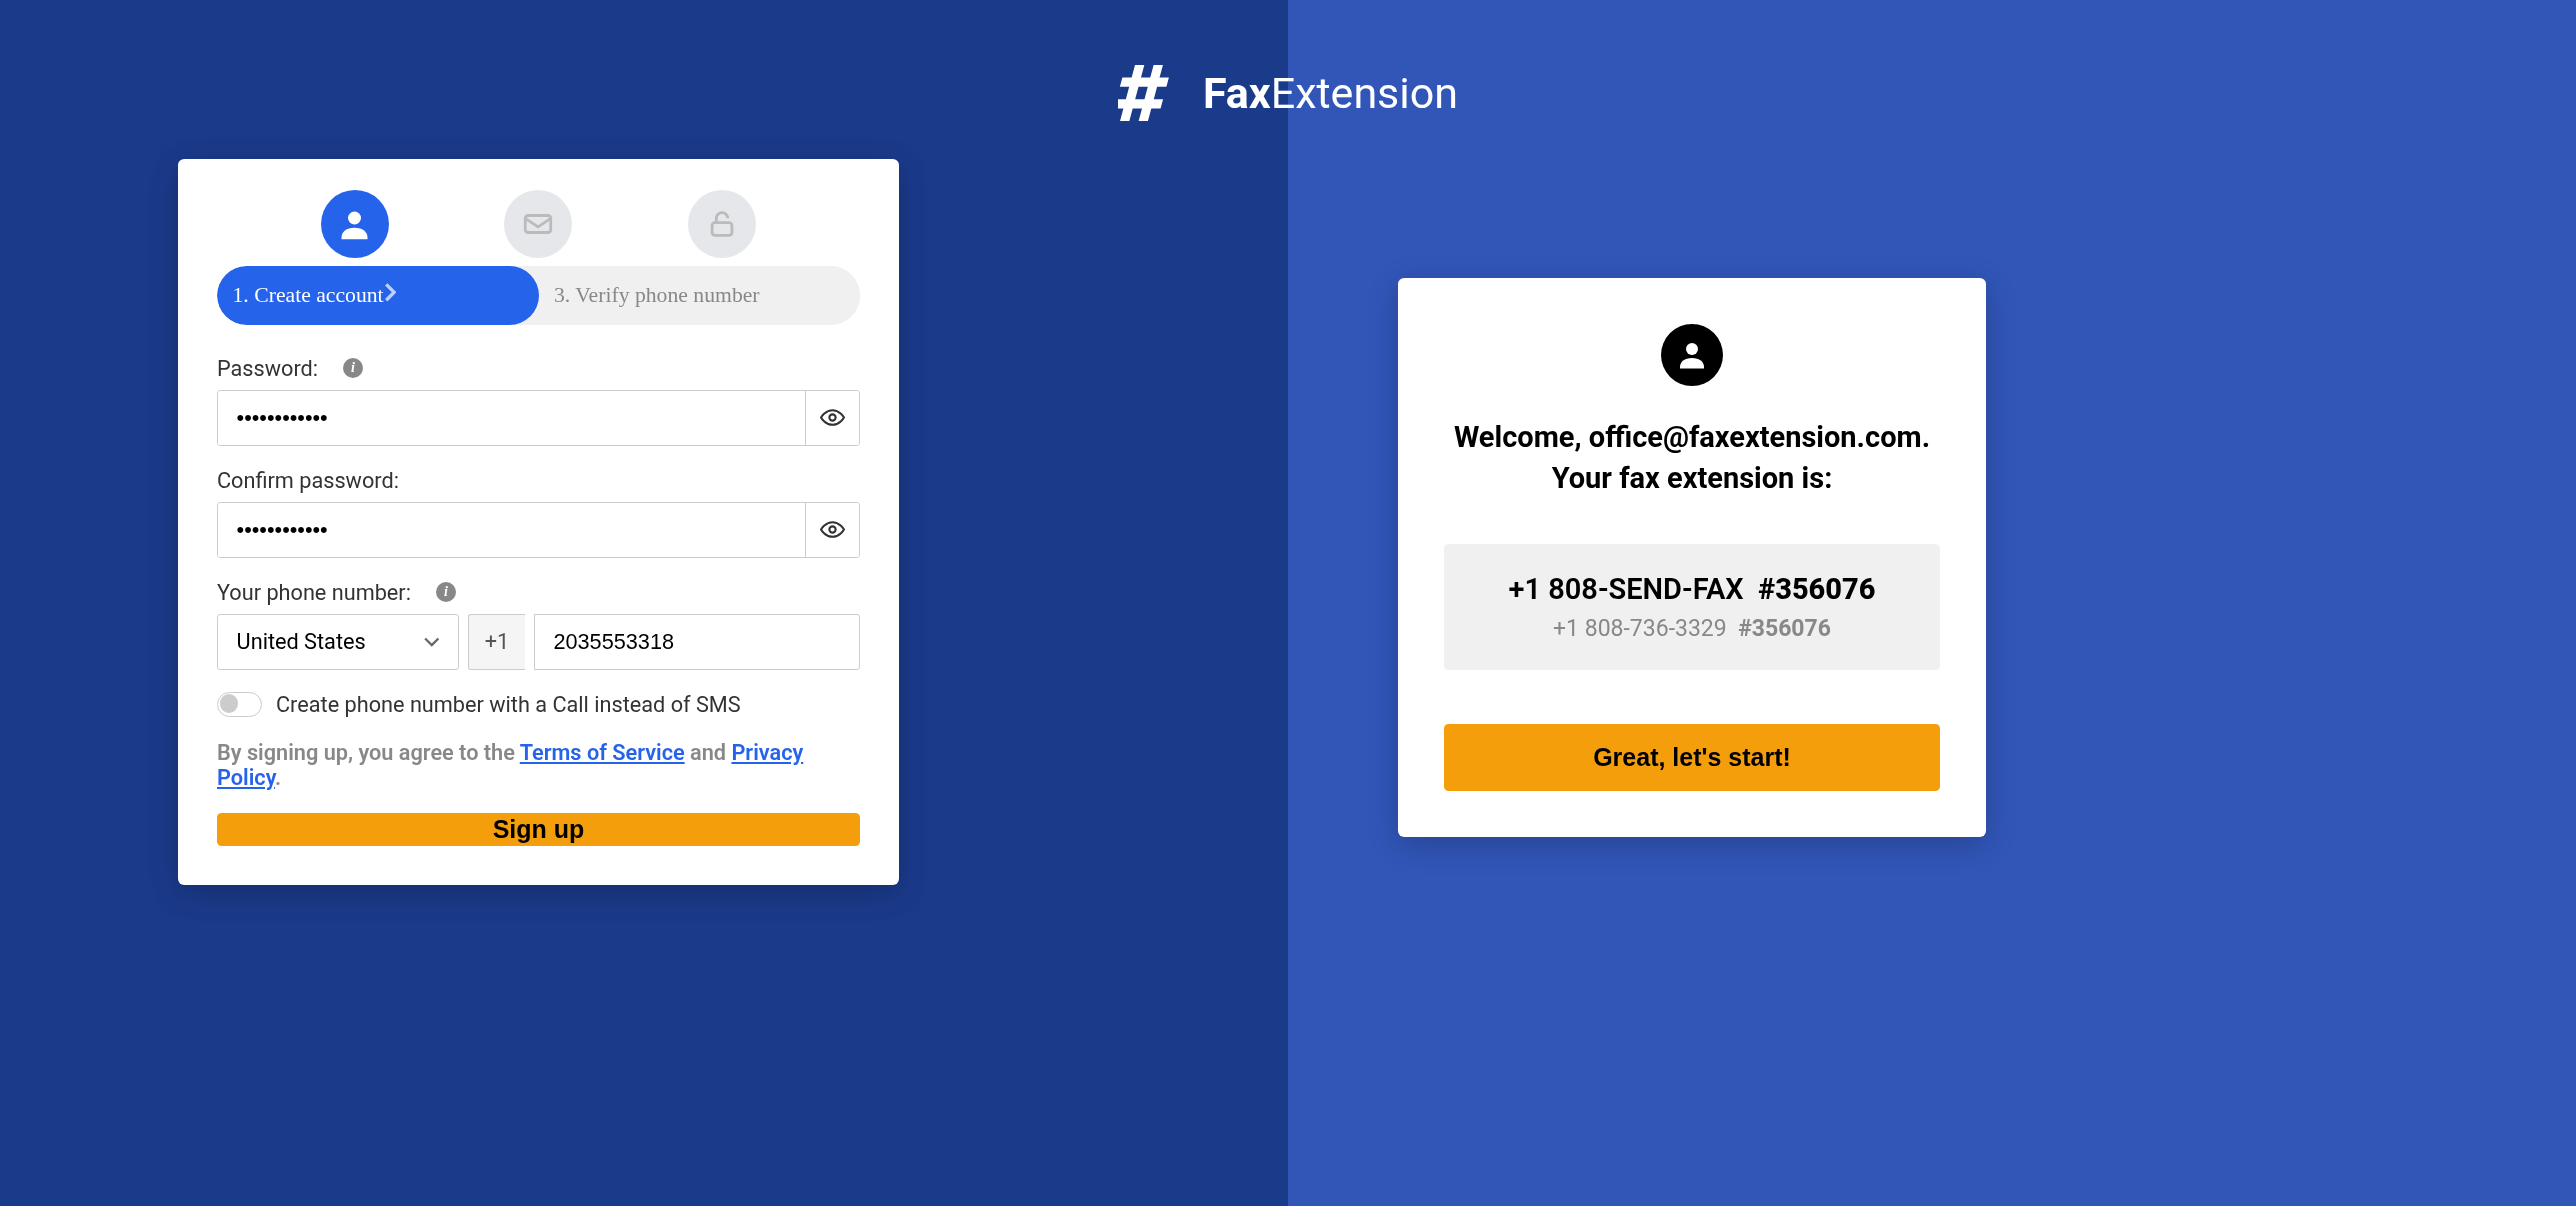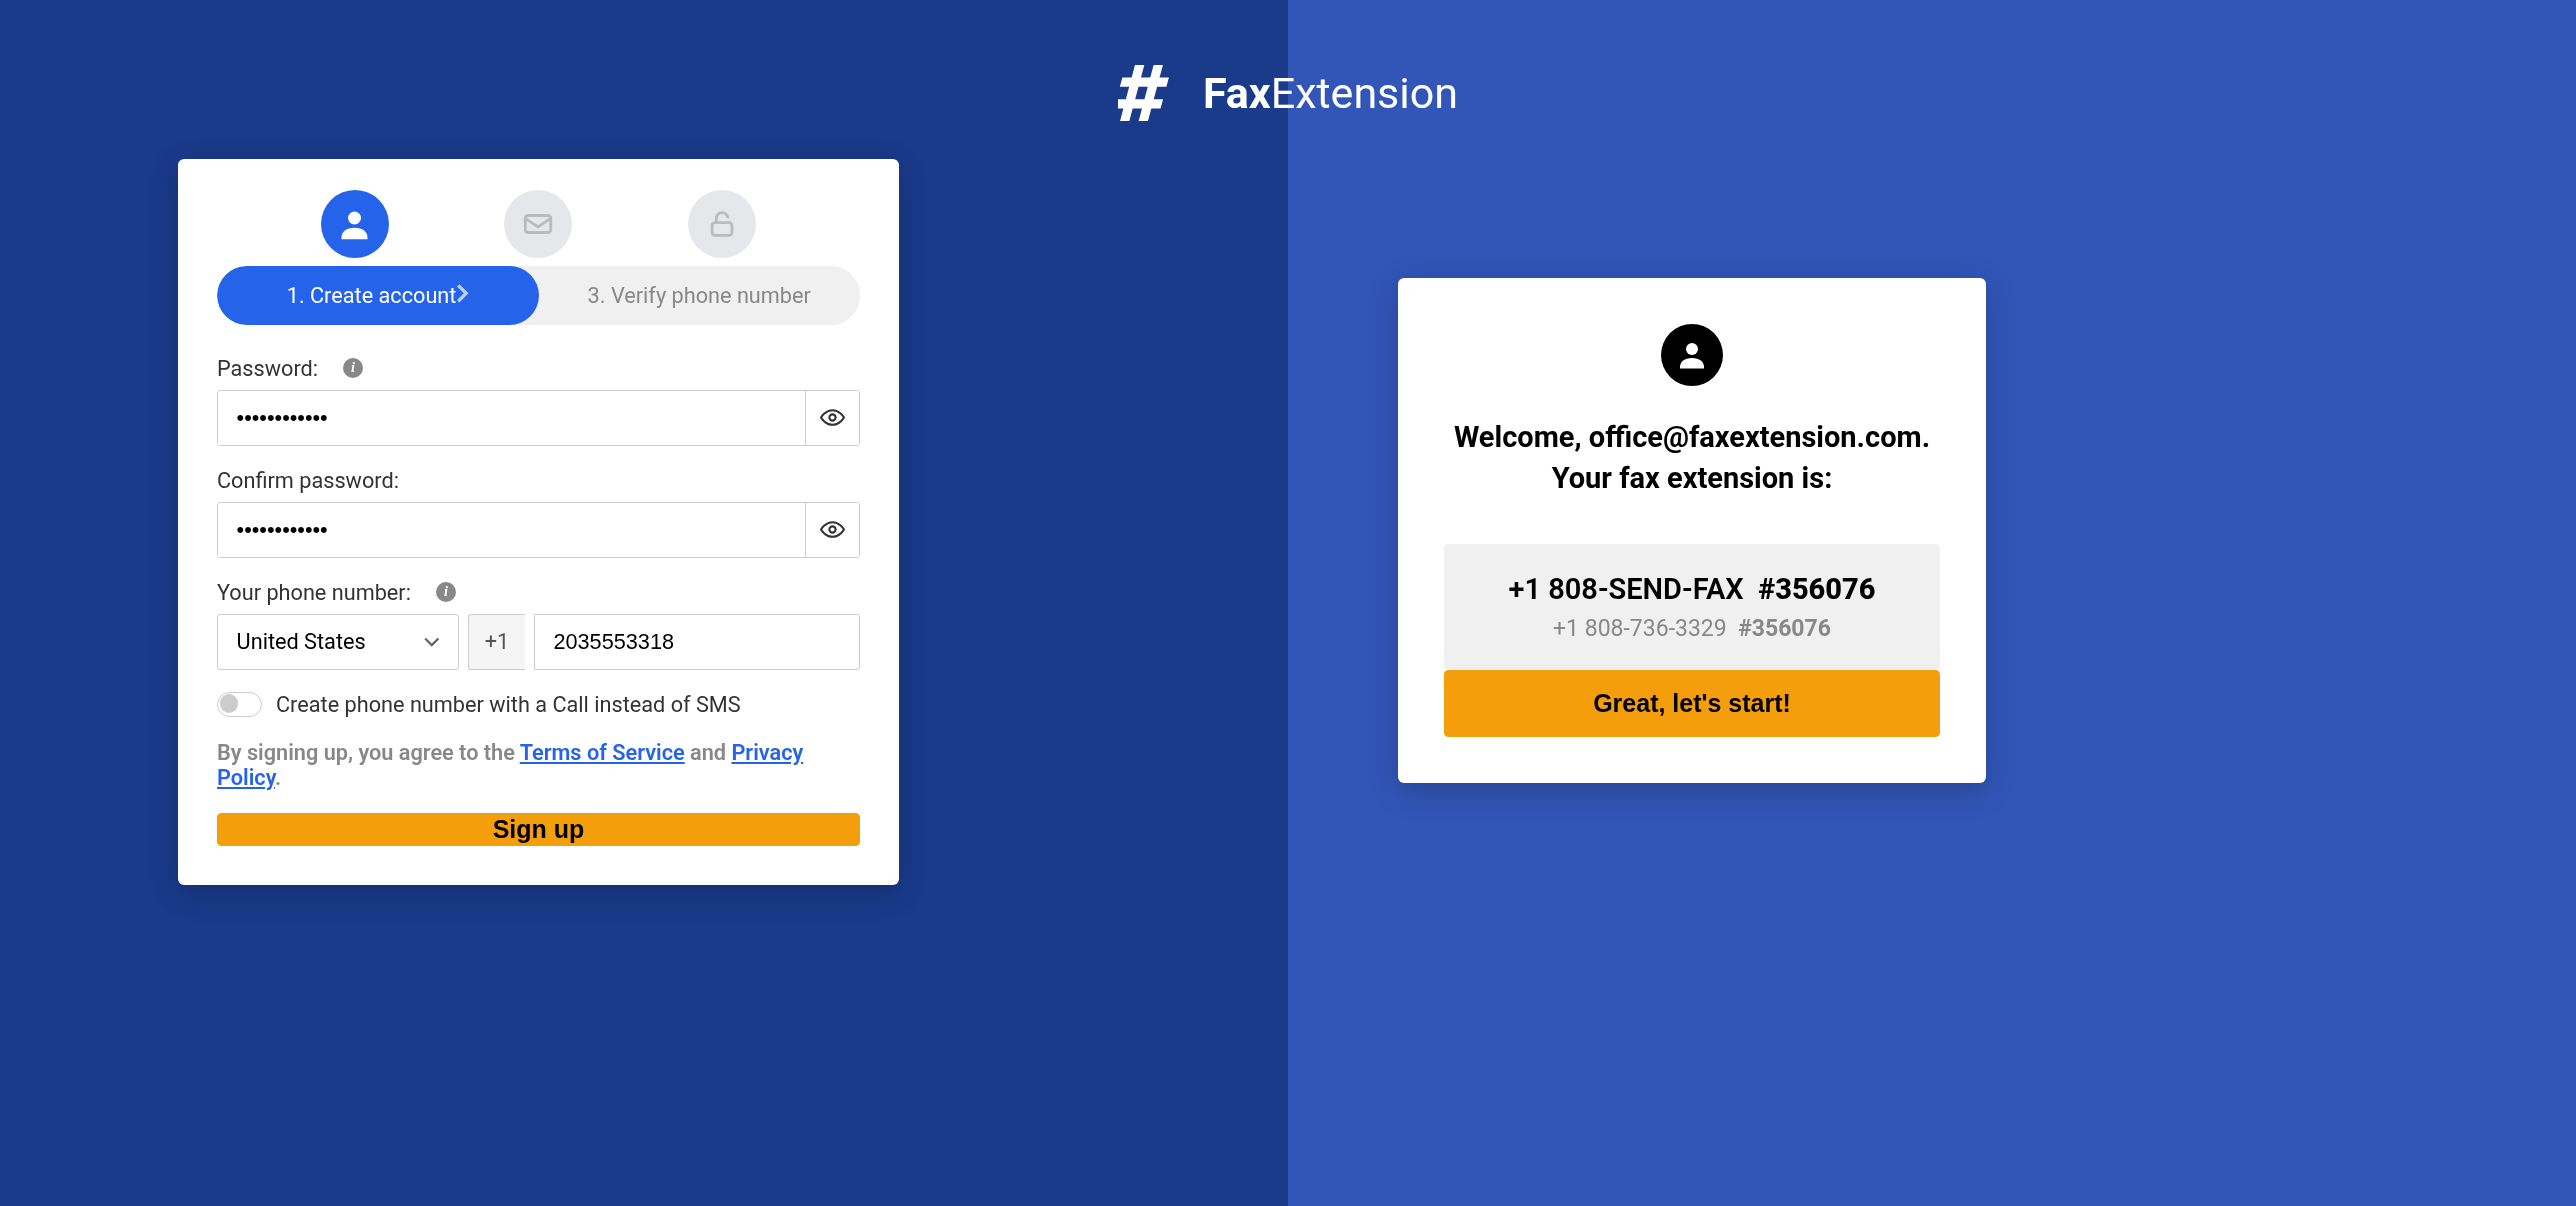--- a/index.html
+++ b/index.html
@@ -117,22 +117,22 @@
       background: #f0f0f0;
     }
     
     .step-tab {
       flex: 1;
       padding: 17px 15.5px;
       text-align: center;
       font-size: 21.7px;
       display: flex;
       align-items: center;
-      justify-content: center;
       gap: 0;
+      font-family: Liberation Serif, serif;
     }
     
     .step-tab.active {
       background: #2563eb;
       color: white;
       border-radius: 39px;
     }
     
     .step-tab.inactive {
       background: #f0f0f0;
@@ -348,20 +348,21 @@
       margin-bottom: 7.7px;
       line-height: 1.4;
     }
     
     .fax-info-box {
       background: #f0f0f0;
       border-radius: 4.6px;
       padding: 28px 23px;
       text-align: center;
       margin-top: 46px;
+      margin-bottom: 54px;
     }
     
     .fax-line-1 {
       font-size: 29px;
       font-weight: 600;
       color: #000;
       margin-bottom: 9.3px;
     }
     
     .fax-line-1 .ext {

